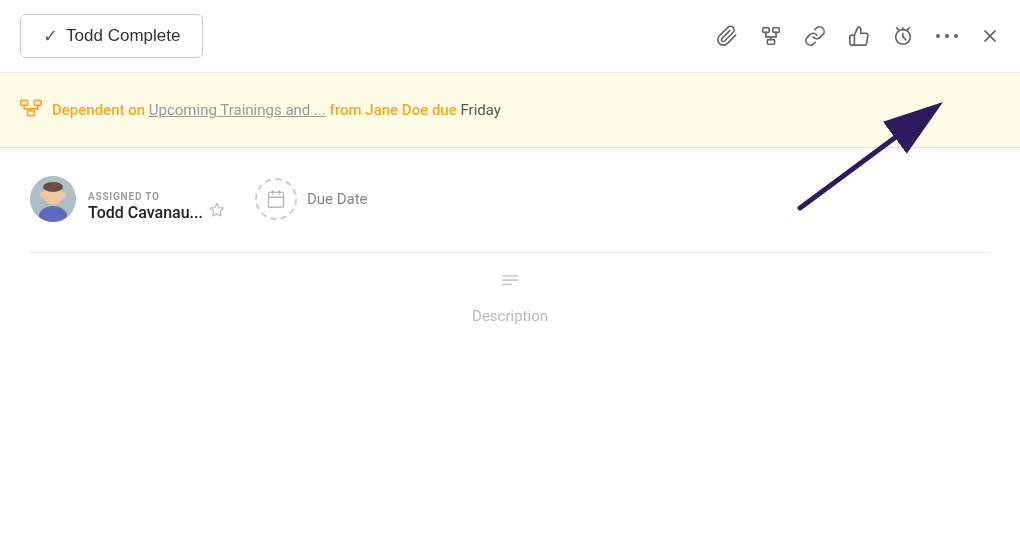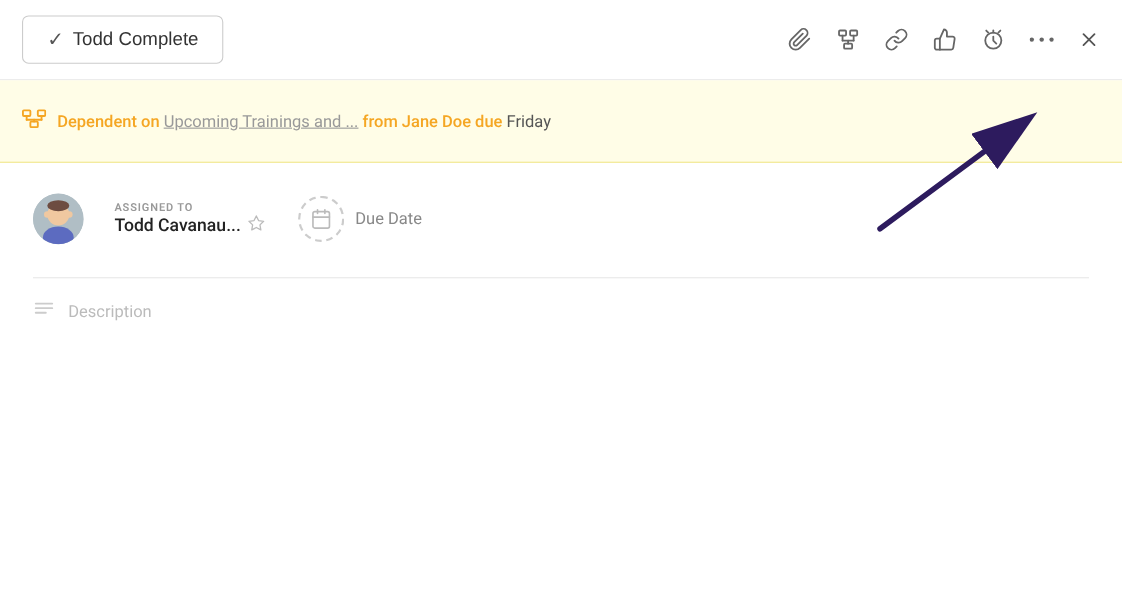--- a/index.html
+++ b/index.html
@@ -118,22 +118,22 @@
 
     .meta-row {
       display: flex;
       align-items: center;
       gap: 30px;
       margin-bottom: 30px;
     }
 
     .assignee-section {
       display: flex;
-      align-items: center;
-      gap: 28px;
+      align-items: flex-end;
+      gap: 12px;
     }
 
     .avatar {
       width: 46px;
       height: 46px;
       border-radius: 50%;
       overflow: hidden;
       background: #b0bec5;
       flex-shrink: 0;
       display: flex;
@@ -206,20 +206,21 @@
     .divider {
       border: none;
       border-top: 1px solid #e8e8e8;
       margin: 10px 0 18px 0;
     }
 
     .description-row {
       display: flex;
       align-items: center;
       gap: 12px;
+      flex-direction: column;
     }
 
     .desc-icon {
       color: #bbb;
       font-size: 20px;
     }
 
     .desc-placeholder {
       font-size: 15px;
       color: #bbb;

